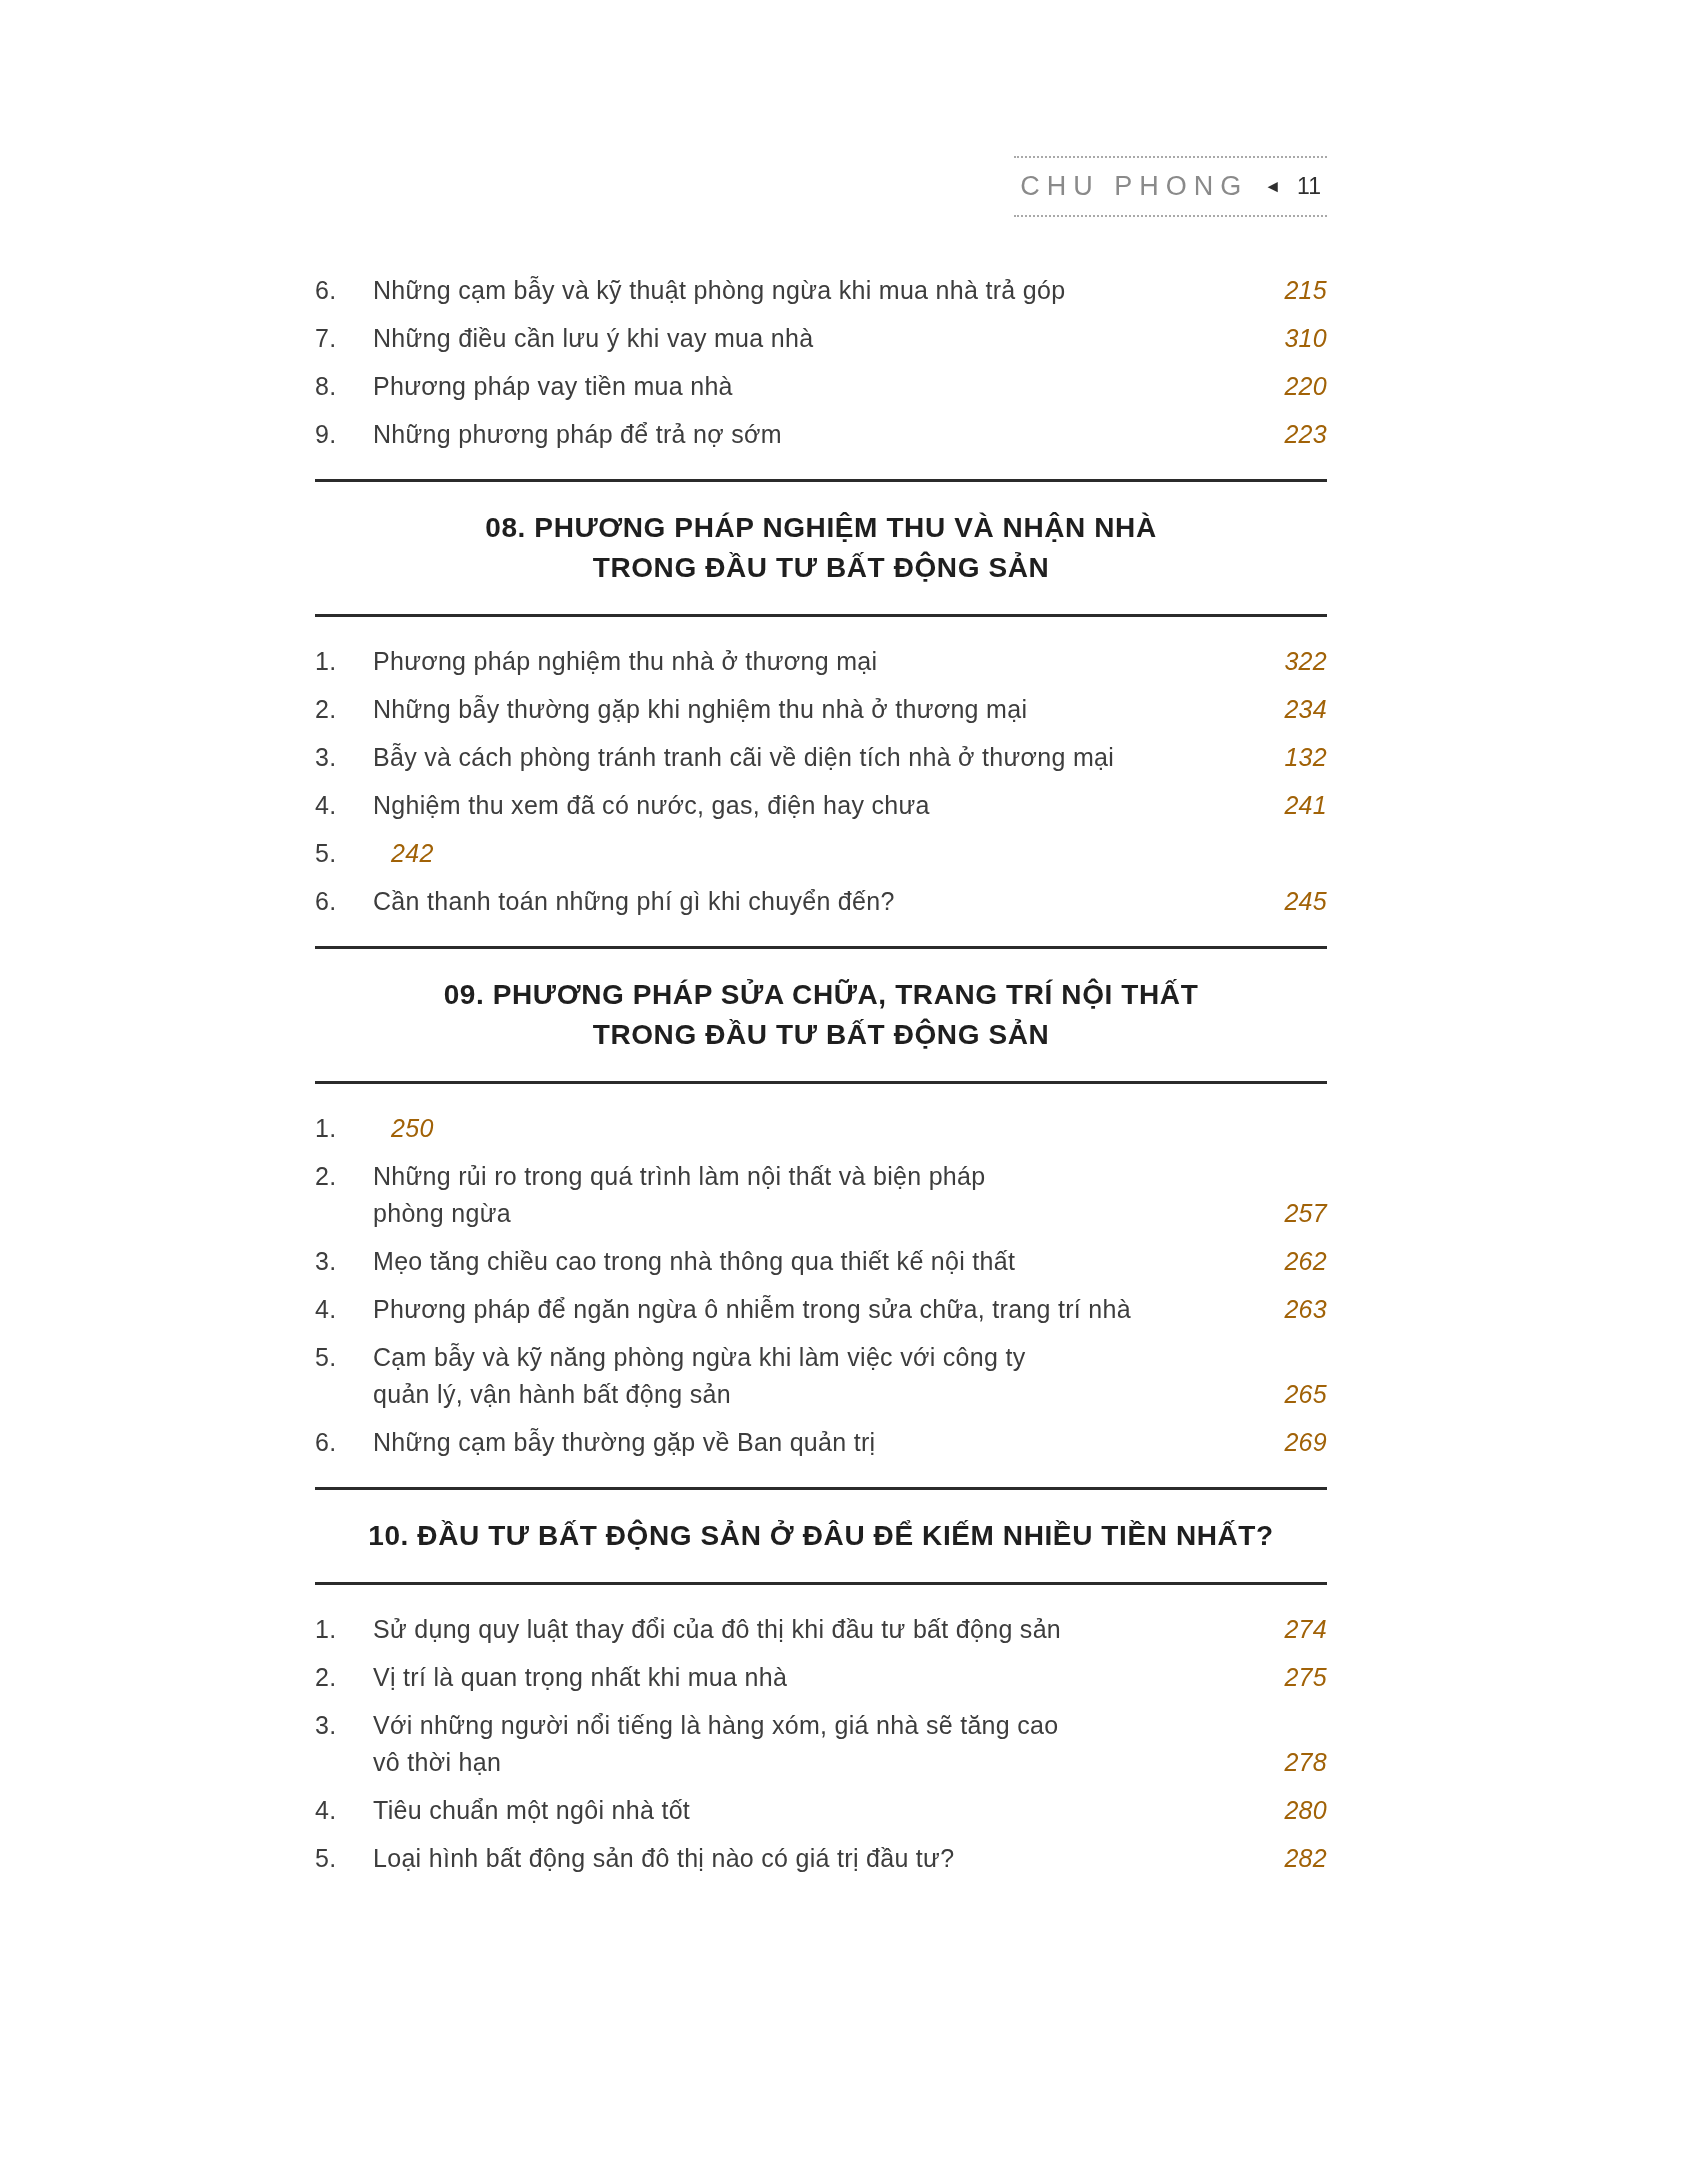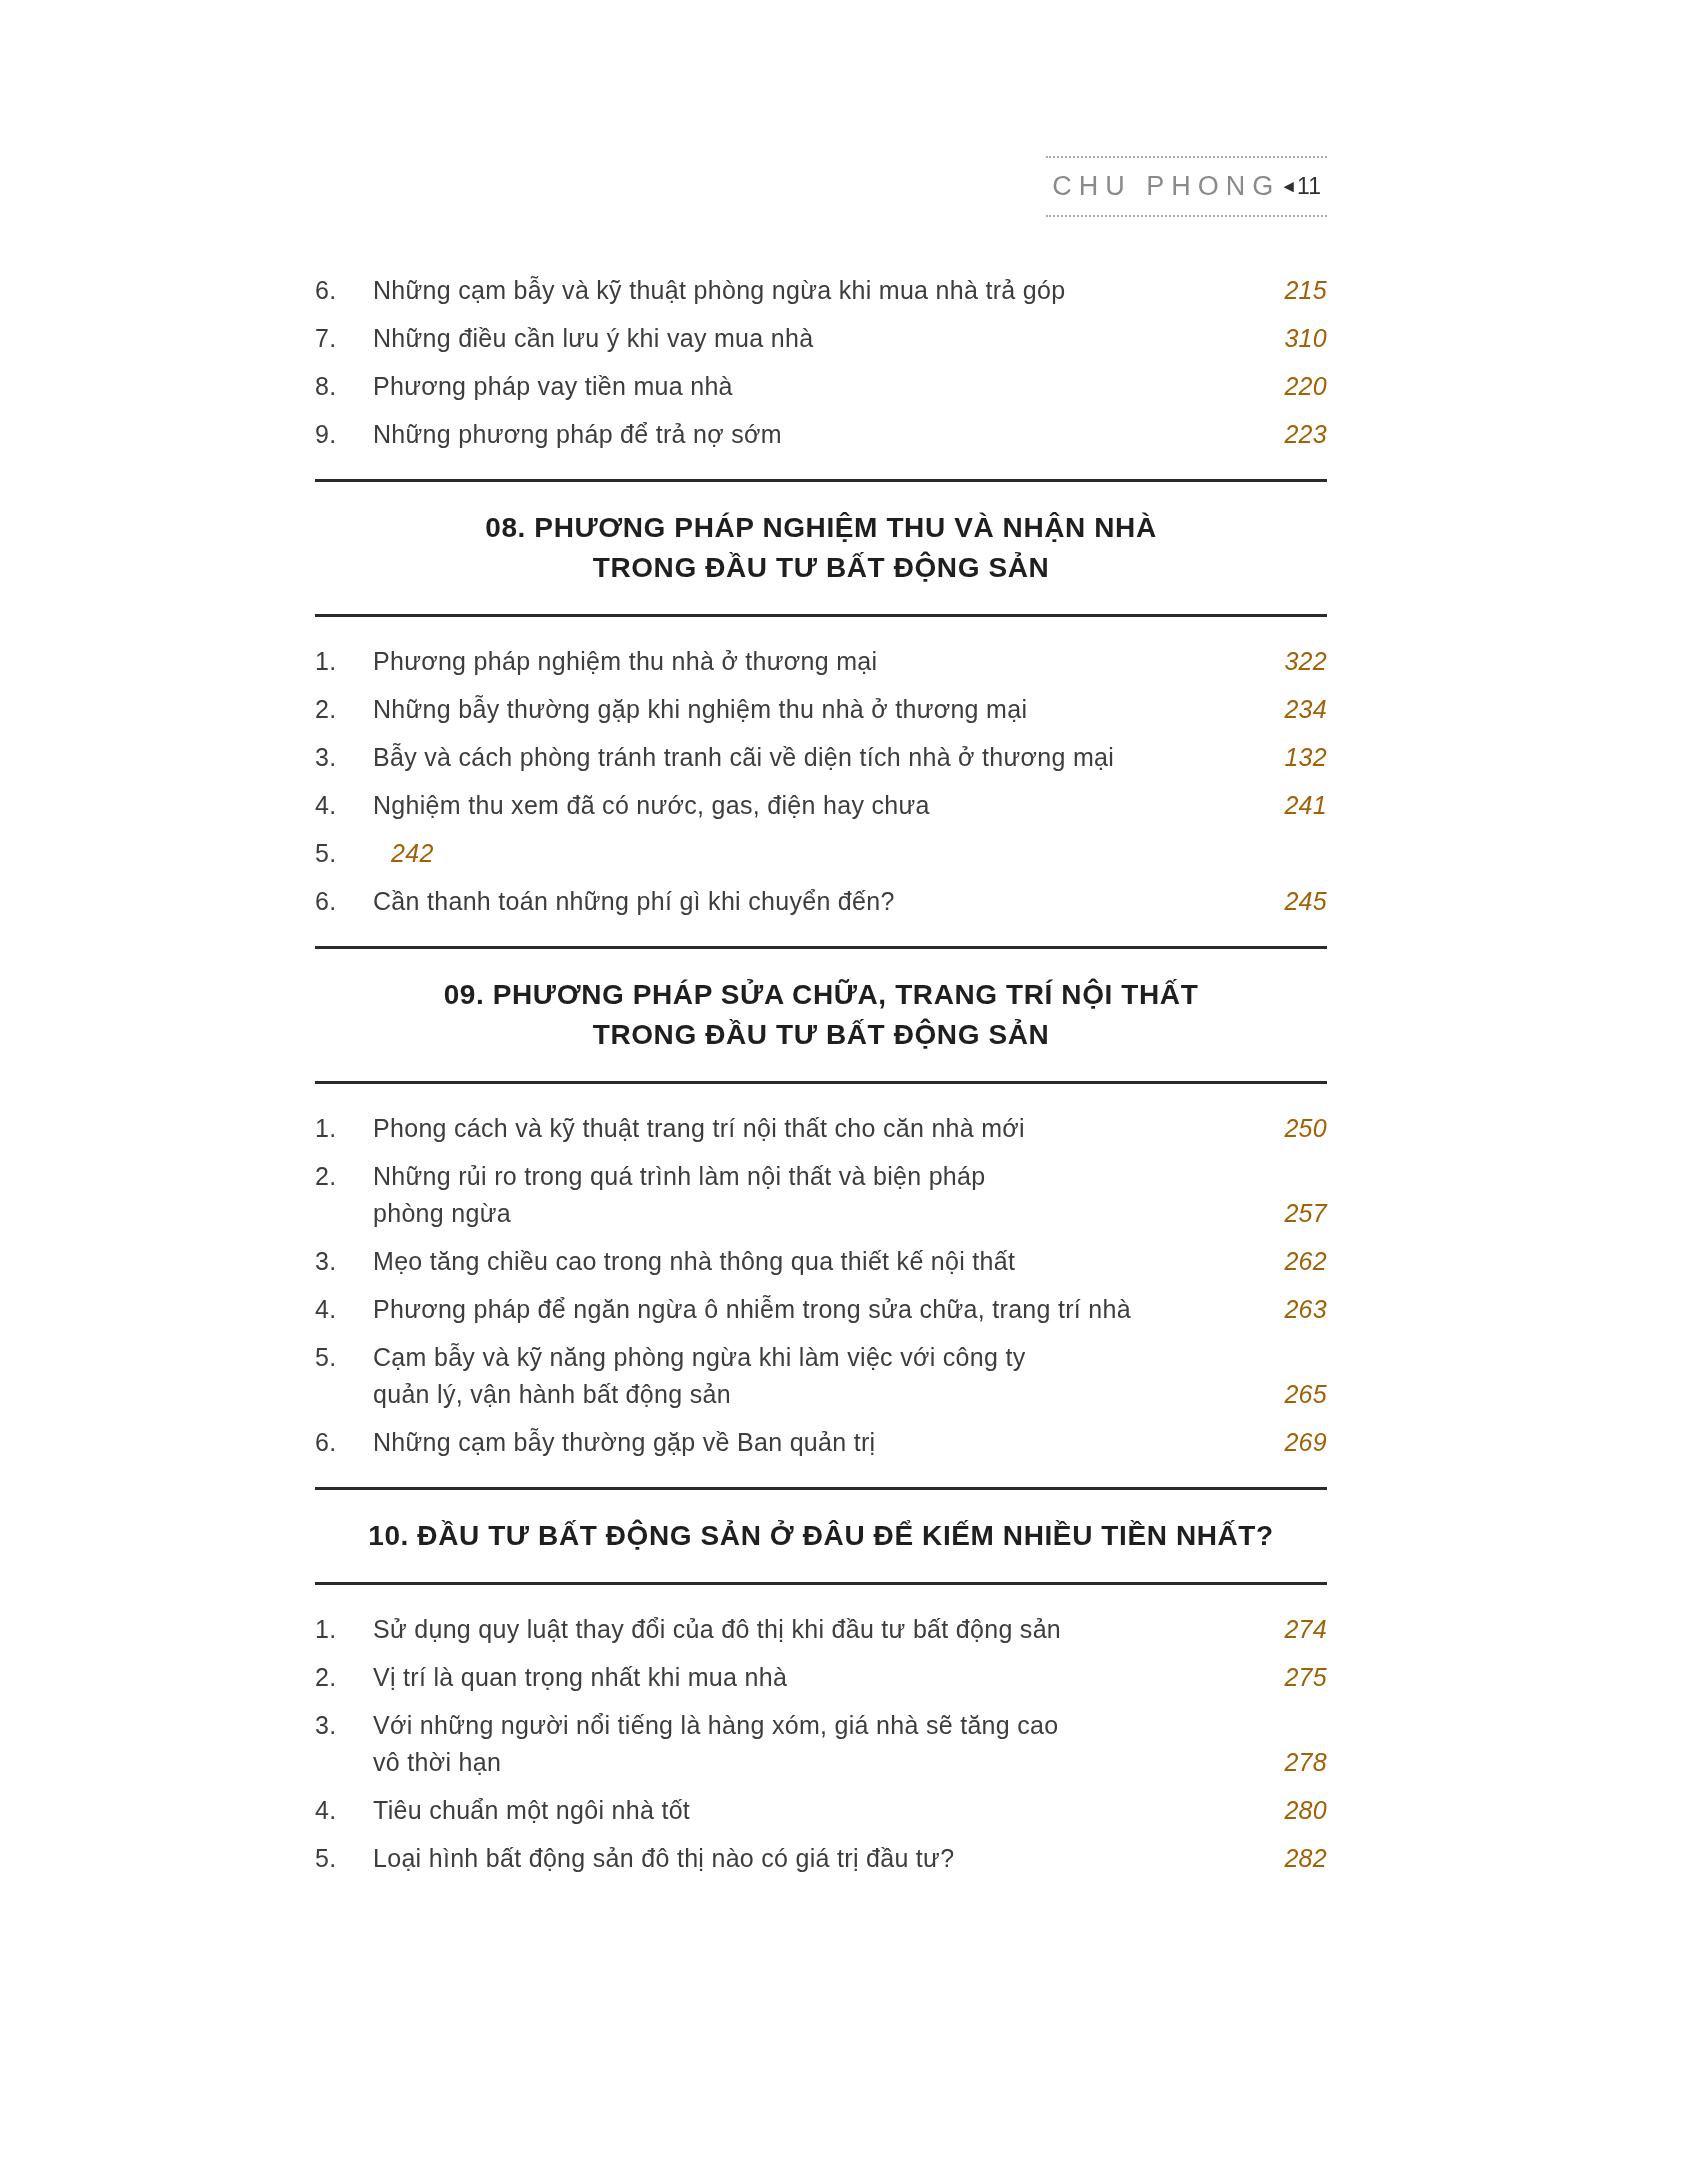--- a/index.html
+++ b/index.html
@@ -25,20 +25,21 @@
     width: 1012px;
   }
   .header-wrap {
     display: flex;
     justify-content: flex-end;
     margin-top: 156px;
   }
   .header {
     display: inline-flex;
     align-items: center;
+    gap: 16px;
     border-top: 2px dotted #a9a9a9;
     border-bottom: 2px dotted #a9a9a9;
     padding: 13px 6px;
   }
   .brand {
     letter-spacing: 7px;
     color: #8a8a8a;
     font-size: 27px;
     font-weight: 500;
   }
@@ -178,23 +179,20 @@
           <span class="page-col">245</span>
         </div>
         <hr class="rule">
         <div class="heading">
           <div>09. PHƯƠNG PHÁP SỬA CHỮA, TRANG TRÍ NỘI THẤT</div>
           <div>TRONG ĐẦU TƯ BẤT ĐỘNG SẢN</div>
         </div>
         <hr class="rule">
         <div class="item">
           <span class="num">1.</span>
-          <span class="title">
-            <div>Phong cách và kỹ thuật trang trí nội thất cho căn nhà mới</div>
-          </span>
           <span class="page-col">250</span>
         </div>
         <div class="item">
           <span class="num">2.</span>
           <span class="title">
             <div>Những rủi ro trong quá trình làm nội thất và biện pháp</div>
             <div>phòng ngừa</div>
           </span>
           <span class="page-col">257</span>
         </div>

